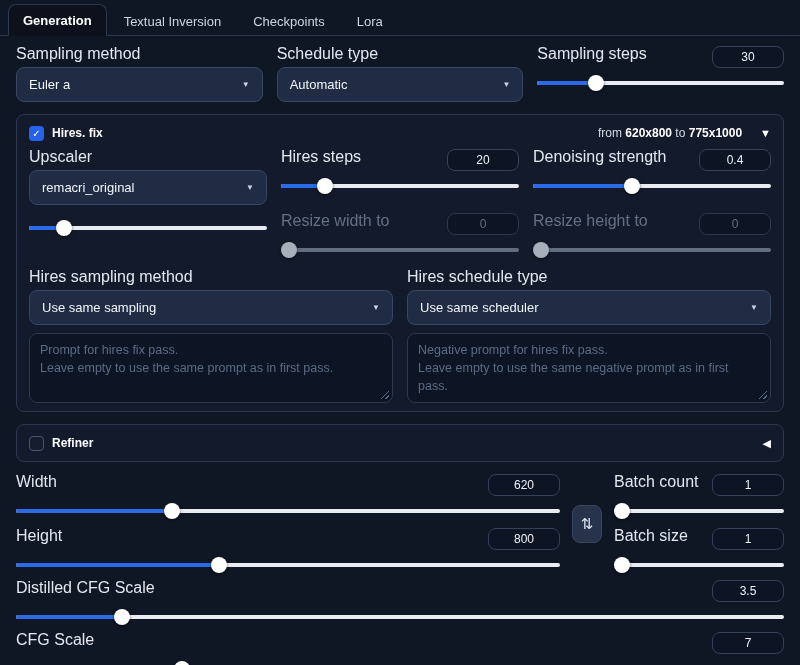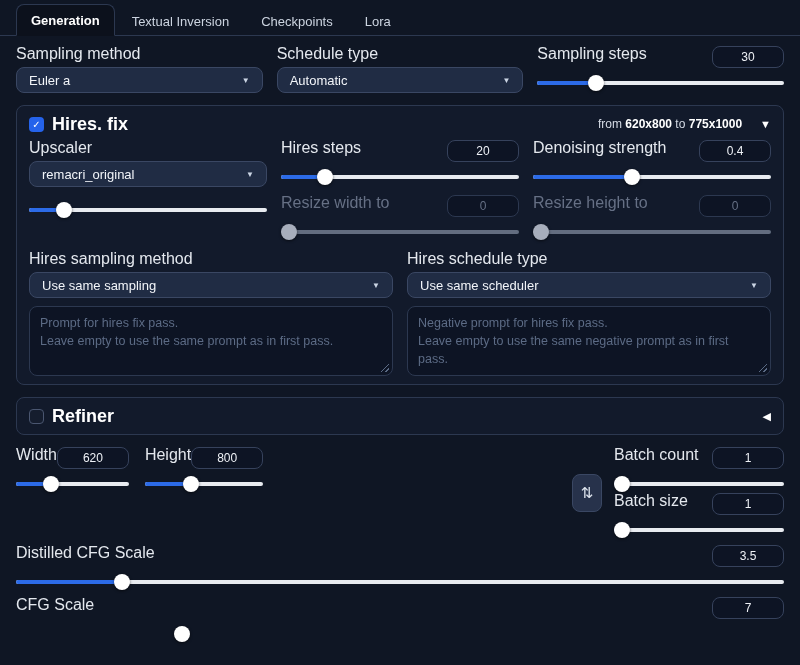--- a/index.html
+++ b/index.html
@@ -1,62 +1,62 @@
 <!DOCTYPE html>
 <html><head>
 <meta charset="utf-8">
 <style>
   *{box-sizing:border-box;margin:0;padding:0}
   html,body{width:800px;height:665px;overflow:hidden}
   body{background:#0f1624;font-family:"Liberation Sans",sans-serif;color:#e8ecf2}
   
-  .tabbar{display:flex;align-items:flex-end;gap:2px;padding:5px 16px 0;border-bottom:1px solid #2c3850;height:36px}
+  .tabbar{display:flex;align-items:flex-end;gap:2px;padding:5px 8px 0;border-bottom:1px solid #2c3850;height:36px}
   .tab{padding:8px 14px 7px;font-size:13px;color:#ccd4e0;border:1px solid transparent;border-bottom:none;border-radius:8px 8px 0 0;cursor:pointer;margin-bottom:-1px}
   .tab.active{background:#0c111c;border-color:#2c3850;border-bottom:1px solid #0c111c;color:#ffffff;font-weight:bold}
   .content{padding:10px 16px 0}
   
   .lbl{font-size:16px;color:#e4e8ee;display:block;line-height:16px}
   .row{display:flex;gap:14px}
   .col{flex:1;min-width:0}
-  .dropdown{height:26px;background:#202c44;border:1px solid #3a4763;border-radius:8px;display:flex;align-items:center;justify-content:space-between;padding:0 12px;font-size:13px;color:#f2f5f9;margin-top:5px;cursor:pointer}
+  .dropdown{height:35px;background:#202c44;border:1px solid #3a4763;border-radius:8px;display:flex;align-items:center;justify-content:space-between;padding:0 12px;font-size:13px;color:#f2f5f9;margin-top:5px;cursor:pointer}
   .caret{font-size:8px;color:#cbd5e4;flex:none;margin-left:8px}
   .num{width:72px;height:22px;background:#0d1424;border:1px solid #36425c;border-radius:8px;color:#eef1f6;font-size:12px;text-align:center;font-family:"Liberation Sans",sans-serif;outline:none}
   .label-row{display:flex;justify-content:space-between;align-items:flex-start;height:22px}
   
   .slider{position:relative;height:18px;margin-top:6px}
   .track{position:absolute;left:0;right:0;top:7px;height:4px;border-radius:2px;background:#e8ebf0}
   .fill{position:absolute;left:0;top:7px;height:4px;border-radius:2px;background:#2c6be8;width:calc(8px + (100% - 16px) * var(--p,0))}
   .thumb{position:absolute;top:1px;left:calc((100% - 16px) * var(--p,0));width:16px;height:16px;border-radius:50%;background:#ffffff;box-shadow:0 1px 3px rgba(0,0,0,.55);cursor:grab}
   .disabled .lbl{color:#667085}
   .disabled .num{color:#667085;border-color:#2c3850}
   .disabled .track{background:#636d80}
   .disabled .fill{background:transparent}
   .disabled .thumb{background:#a7aebc}
   
   .block{border:1px solid #2c3850;background:#121a2b;border-radius:8px;padding:8px 12px;margin-top:12px}
   .acc-header{display:flex;align-items:center;gap:8px;height:20px}
   .checkbox{width:15px;height:15px;border-radius:4px;background:#2563eb;color:#fff;font-size:10px;line-height:15px;text-align:center;flex:none;cursor:pointer}
   .checkbox.unchecked{background:#151d2e;border:1px solid #4a5670}
-  .acc-title{font-size:18px;font-weight:bold;color:#ffffff}
+  .acc-title{font-size:12px;font-weight:bold;color:#ffffff}
   .spacer{flex:1}
   .fromto{font-size:12px;color:#d5dbe5}
   .fromto b{color:#ffffff}
   .arrow{color:#ffffff;font-size:11px;margin-left:10px;cursor:pointer}
   .m6{margin-top:6px}.m8{margin-top:8px}.m10{margin-top:10px}
   
   .ta-wrap{position:relative;flex:1;min-width:0}
   textarea{width:100%;height:70px;background:#0d1424;border:1px solid #2c3850;border-radius:8px;color:#8b98ad;font-size:12.5px;line-height:18px;padding:7px 10px;resize:none;font-family:"Liberation Sans",sans-serif;outline:none;display:block}
   textarea::placeholder{color:#5c6b85}
   .resize-handle{position:absolute;right:4px;bottom:4px;width:10px;height:10px;clip-path:polygon(100% 0,100% 100%,0 100%);background:repeating-linear-gradient(-45deg,transparent,transparent 2px,#5a6a84 2px,#5a6a84 3px);cursor:nwse-resize}
   
   .dims{display:flex;gap:12px;margin-top:12px}
-  .dims-left{flex:1;display:flex;flex-direction:row;gap:16px}
+  .dims-left{flex:1;display:flex;flex-direction:column;gap:8px}
   .swap-col{display:flex;align-items:center}
   .swap-btn{width:30px;height:38px;border:1px solid #3a4763;background:#27324b;border-radius:8px;color:#dfe5ee;font-size:15px;display:flex;align-items:center;justify-content:center;cursor:pointer}
-  .dims-right{width:170px;display:flex;flex-direction:column;}
+  .dims-right{width:170px;display:flex;flex-direction:column;gap:8px}
   .group{display:flex;flex-direction:column}
   .cfg-group{margin-top:6px}
 </style>
 </head>
 <body>
 
 <div class="tabbar">
   <div class="tab active">Generation</div>
   <div class="tab">Textual Inversion</div>
   <div class="tab">Checkpoints</div>

